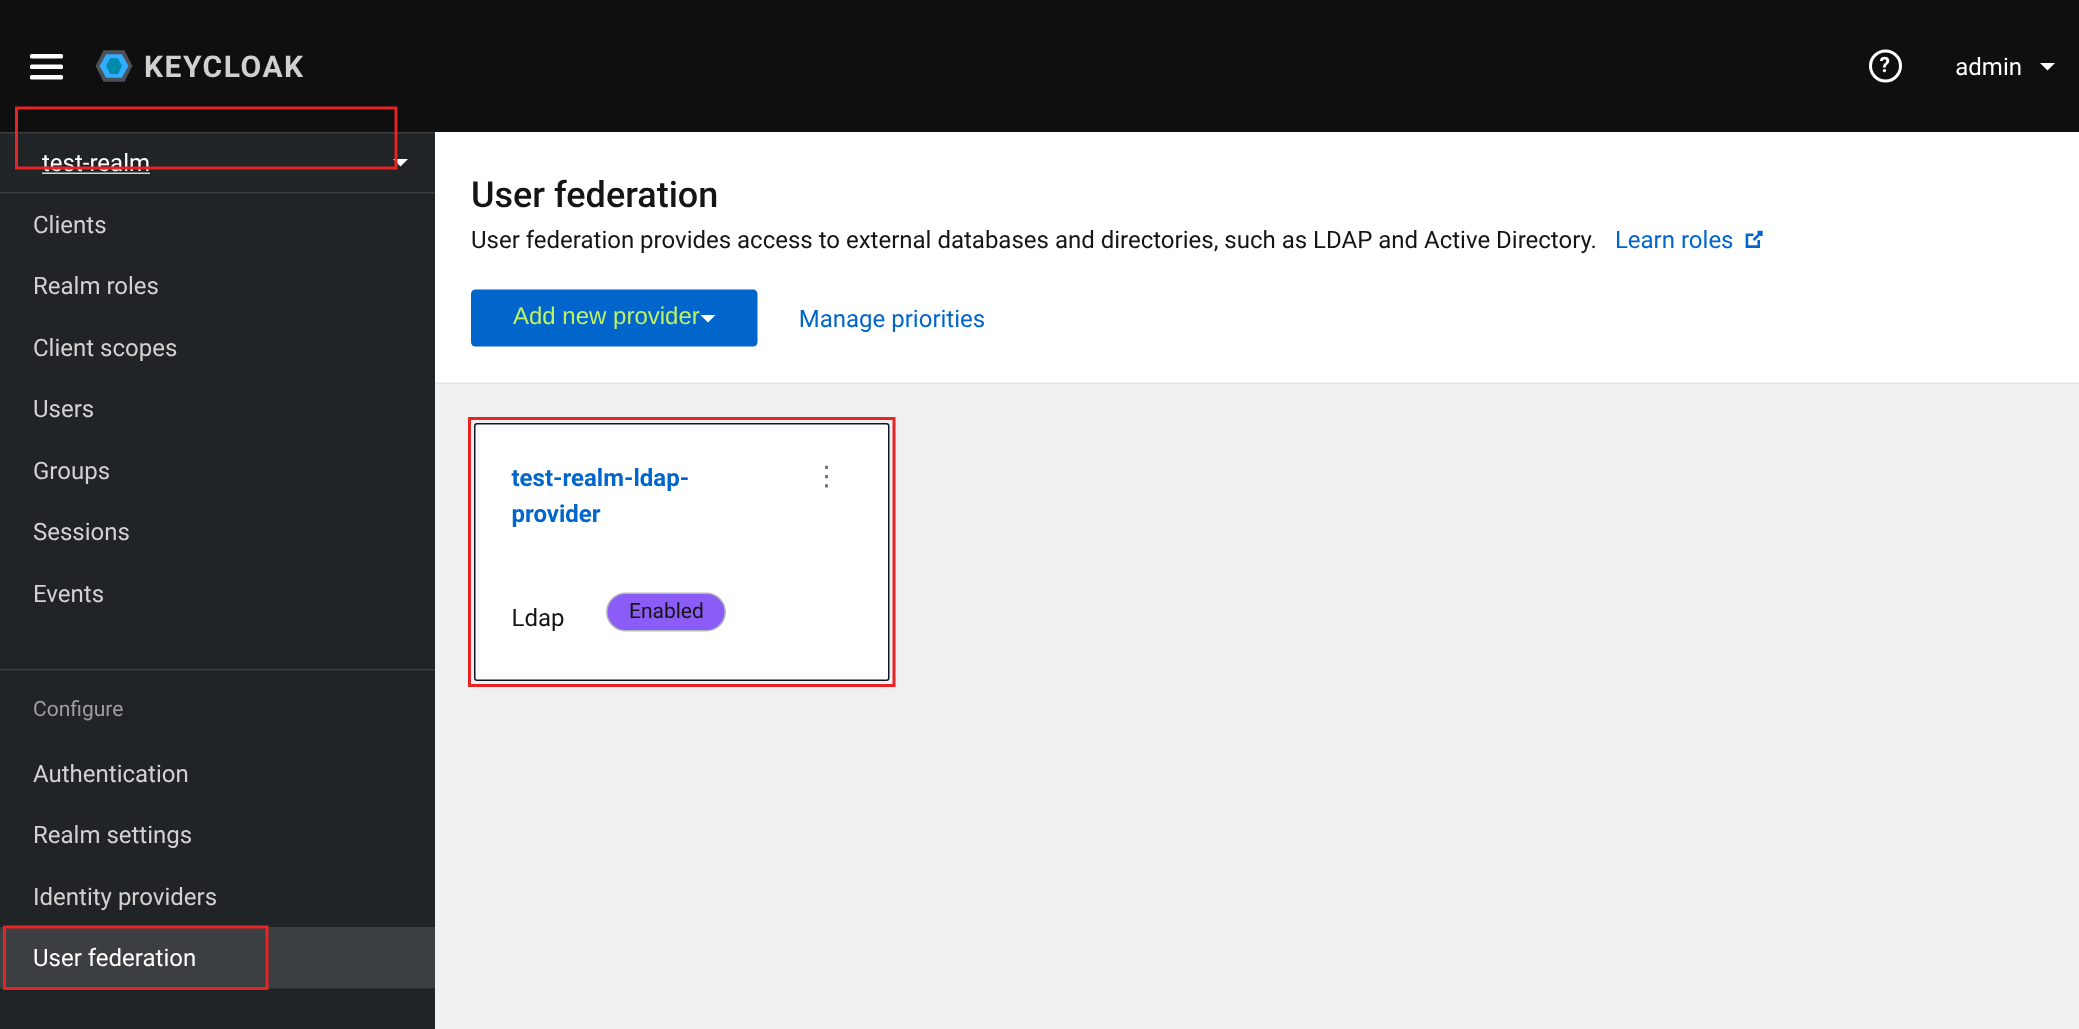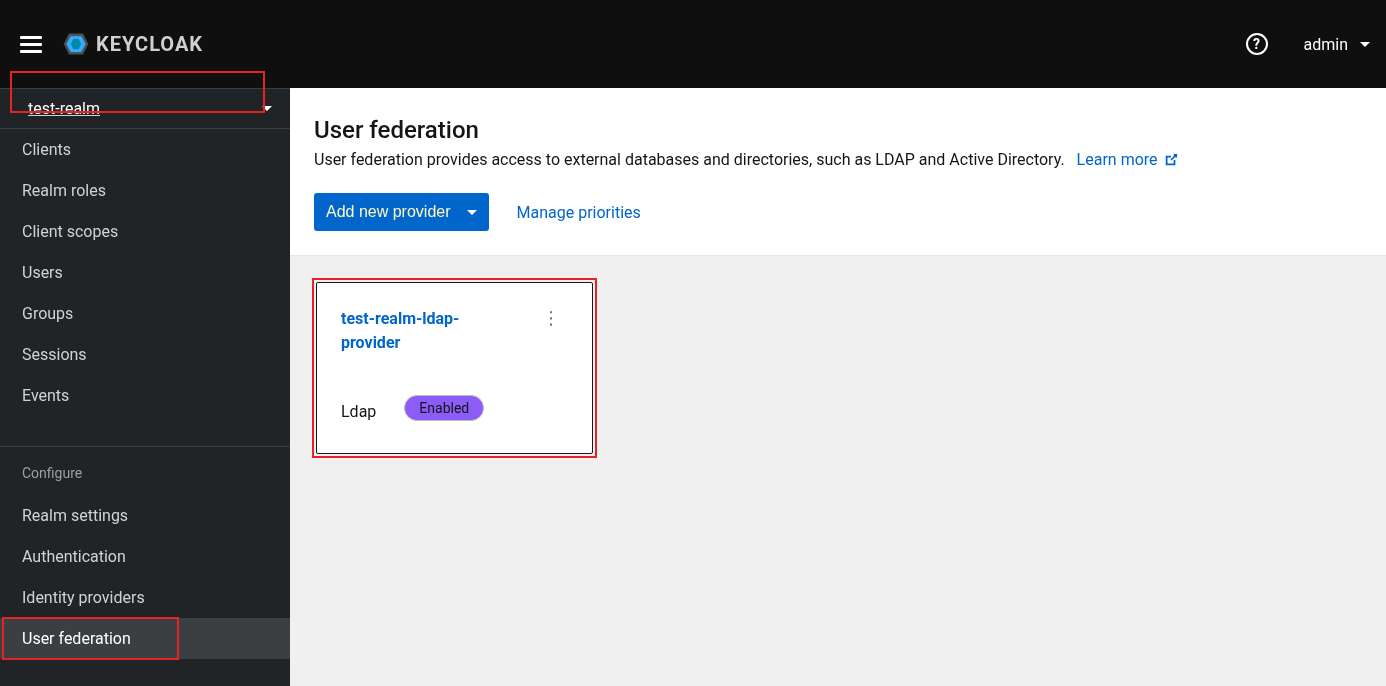--- a/index.html
+++ b/index.html
@@ -168,29 +168,29 @@
   }
   .learn-more svg { vertical-align: -2px; margin-left: 2px; }
   .action-row {
     margin-top: 24px;
     display: flex;
     align-items: center;
     gap: 28px;
   }
   .btn-primary {
     background: #0066cc;
-    color: #fef9c3;
+    color: #bef264;
     border: none;
-    padding: 10px 12px;
+    padding: 10px 28px;
     font-size: 16px;
     border-radius: 3px;
     cursor: pointer;
     display: flex;
     align-items: center;
-    gap: 16px;
+    gap: 0;
   }
   .btn-primary .caret-down { border-top-color: #fff; }
   .link-action {
     color: #0066cc;
     font-size: 16px;
     cursor: pointer;
   }
 
   .content-area {
     padding: 24px 24px;
@@ -297,37 +297,37 @@
       <div class="nav-item"><span>Realm roles</span></div>
       <div class="nav-item"><span>Client scopes</span></div>
       <div class="nav-item"><span>Users</span></div>
       <div class="nav-item"><span>Groups</span></div>
       <div class="nav-item"><span>Sessions</span></div>
       <div class="nav-item"><span>Events</span></div>
     </div>
 
     <div class="nav-section" style="margin-top:30px">
       <div class="nav-heading">Configure</div>
+      <div class="nav-item"><span>Authentication</span></div>
       <div class="nav-item"><span>Realm settings</span></div>
-      <div class="nav-item"><span>Authentication</span></div>
       <div class="nav-item"><span>Identity providers</span></div>
       <div class="nav-item active">
         <span>User federation</span>
         <div class="nav-item-highlight"></div>
       </div>
     </div>
   </aside>
 
   <main class="main">
     <div class="main-header">
       <h1 class="page-title">User federation</h1>
       <p class="page-desc">
         <span>User federation provides access to external databases and directories, such as LDAP and Active Directory.</span>
         <a class="learn-more">
-          <span>Learn more</span>
+          <span>Learn roles</span>
           <svg width="14" height="14" viewBox="0 0 16 16" fill="#0066cc">
               <path d="M11 1h4v4h-2V4.4L8.7 8.7 7.3 7.3 11.6 3H11V1zM3 3h5v2H4v7h7V8h2v6H2V3h1z"></path>
             </svg>
         </a>
       </p>
       <div class="action-row">
         <button class="btn-primary">
           <span>Add new provider</span>
           <span class="caret-down"></span>
         </button>

